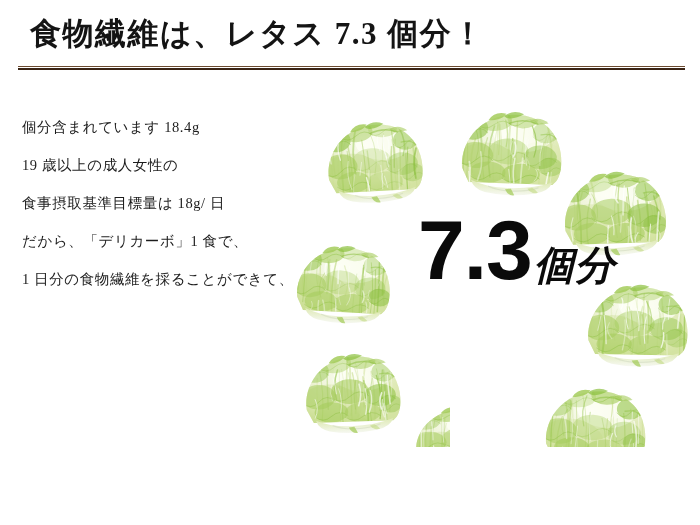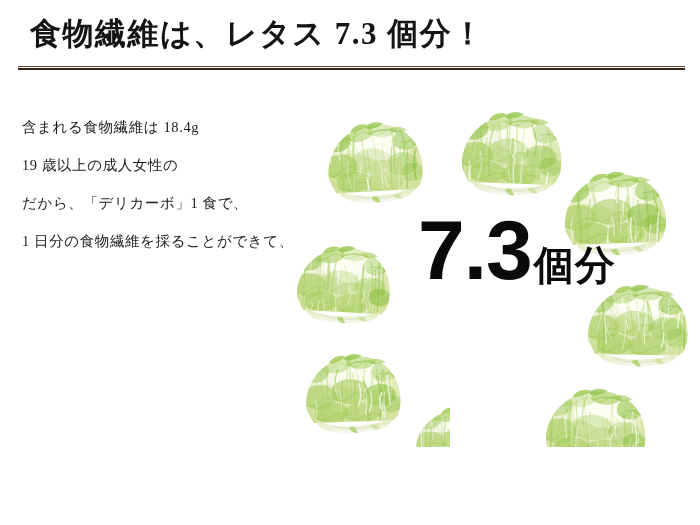--- a/index.html
+++ b/index.html
@@ -113,20 +113,21 @@
     margin-left: 40px;
   }
   #headline-unit {
     font-size: 40px;
     font-weight: 700;
     line-height: 40px;
     letter-spacing: 1px;
     display: inline-block;
     vertical-align: baseline;
     margin-left: 2px;
+    font-style: italic;
   }
 
   
   .lettuce {
     position: absolute;
     z-index: 20;
   }
   .lettuce svg { display: block; width: 100%; height: 100%; }
 </style>
 </head>
@@ -1179,22 +1180,23 @@
 
   <div id="header">
     <div id="page-title">食物繊維は、レタス 7.3 個分！</div>
     <div id="title-rule">
       <div class="rule-thin"></div>
       <div class="rule-thick"></div>
     </div>
   </div>
 
   <div id="body-copy">
-      <div class="copy-line">含まれる食物繊維は 18.4g</div>
+      <div class="copy-line">個分含まれています 18.4g</div>
       <div class="copy-line">19 歳以上の成人女性の</div>
+      <div class="copy-line">食事摂取基準目標量は 18g/ 日</div>
       <div class="copy-line">だから、「デリカーボ」1 食で、</div>
       <div class="copy-line">1 日分の食物繊維を採ることができて、</div>
     </div>
 
   <div id="headline">
     <span id="headline-row2">
       <span id="headline-number">7.3</span><span id="headline-unit">個分</span>
     </span>
   </div>
 

